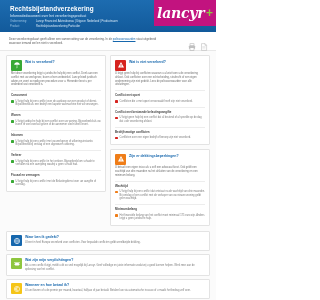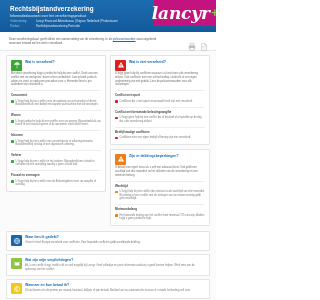--- a/index.html
+++ b/index.html
@@ -32,21 +32,21 @@
   .hdr-meta-k{font-size:2.7px;color:#96c0e2;width:26px;flex:0 0 26px;}
   .hdr-meta-v{font-size:2.7px;color:#d8e9f7;}
 
   .logo{
     position:absolute;right:0;top:0;width:62px;height:26px;
     background:#c2137f;
     display:flex;align-items:center;justify-content:center;
   }
   .logo-word{
     font-family:"DejaVu Serif", serif;
-    font-style:italic;font-weight:bold;font-size:17px;color:#ffffff;
+    font-style:italic;font-weight:bold;font-size:14px;color:#ffffff;
     letter-spacing:-.2px;
   }
   .logo-plus{
     color:#8ec63f;font-size:12px;font-weight:bold;margin-left:1.5px;
     font-family:"Liberation Sans", sans-serif;font-style:normal;line-height:8px;
   }
 
   
   .intro{
     background:#ffffff;padding:5px 8px 4px 9px;position:relative;

